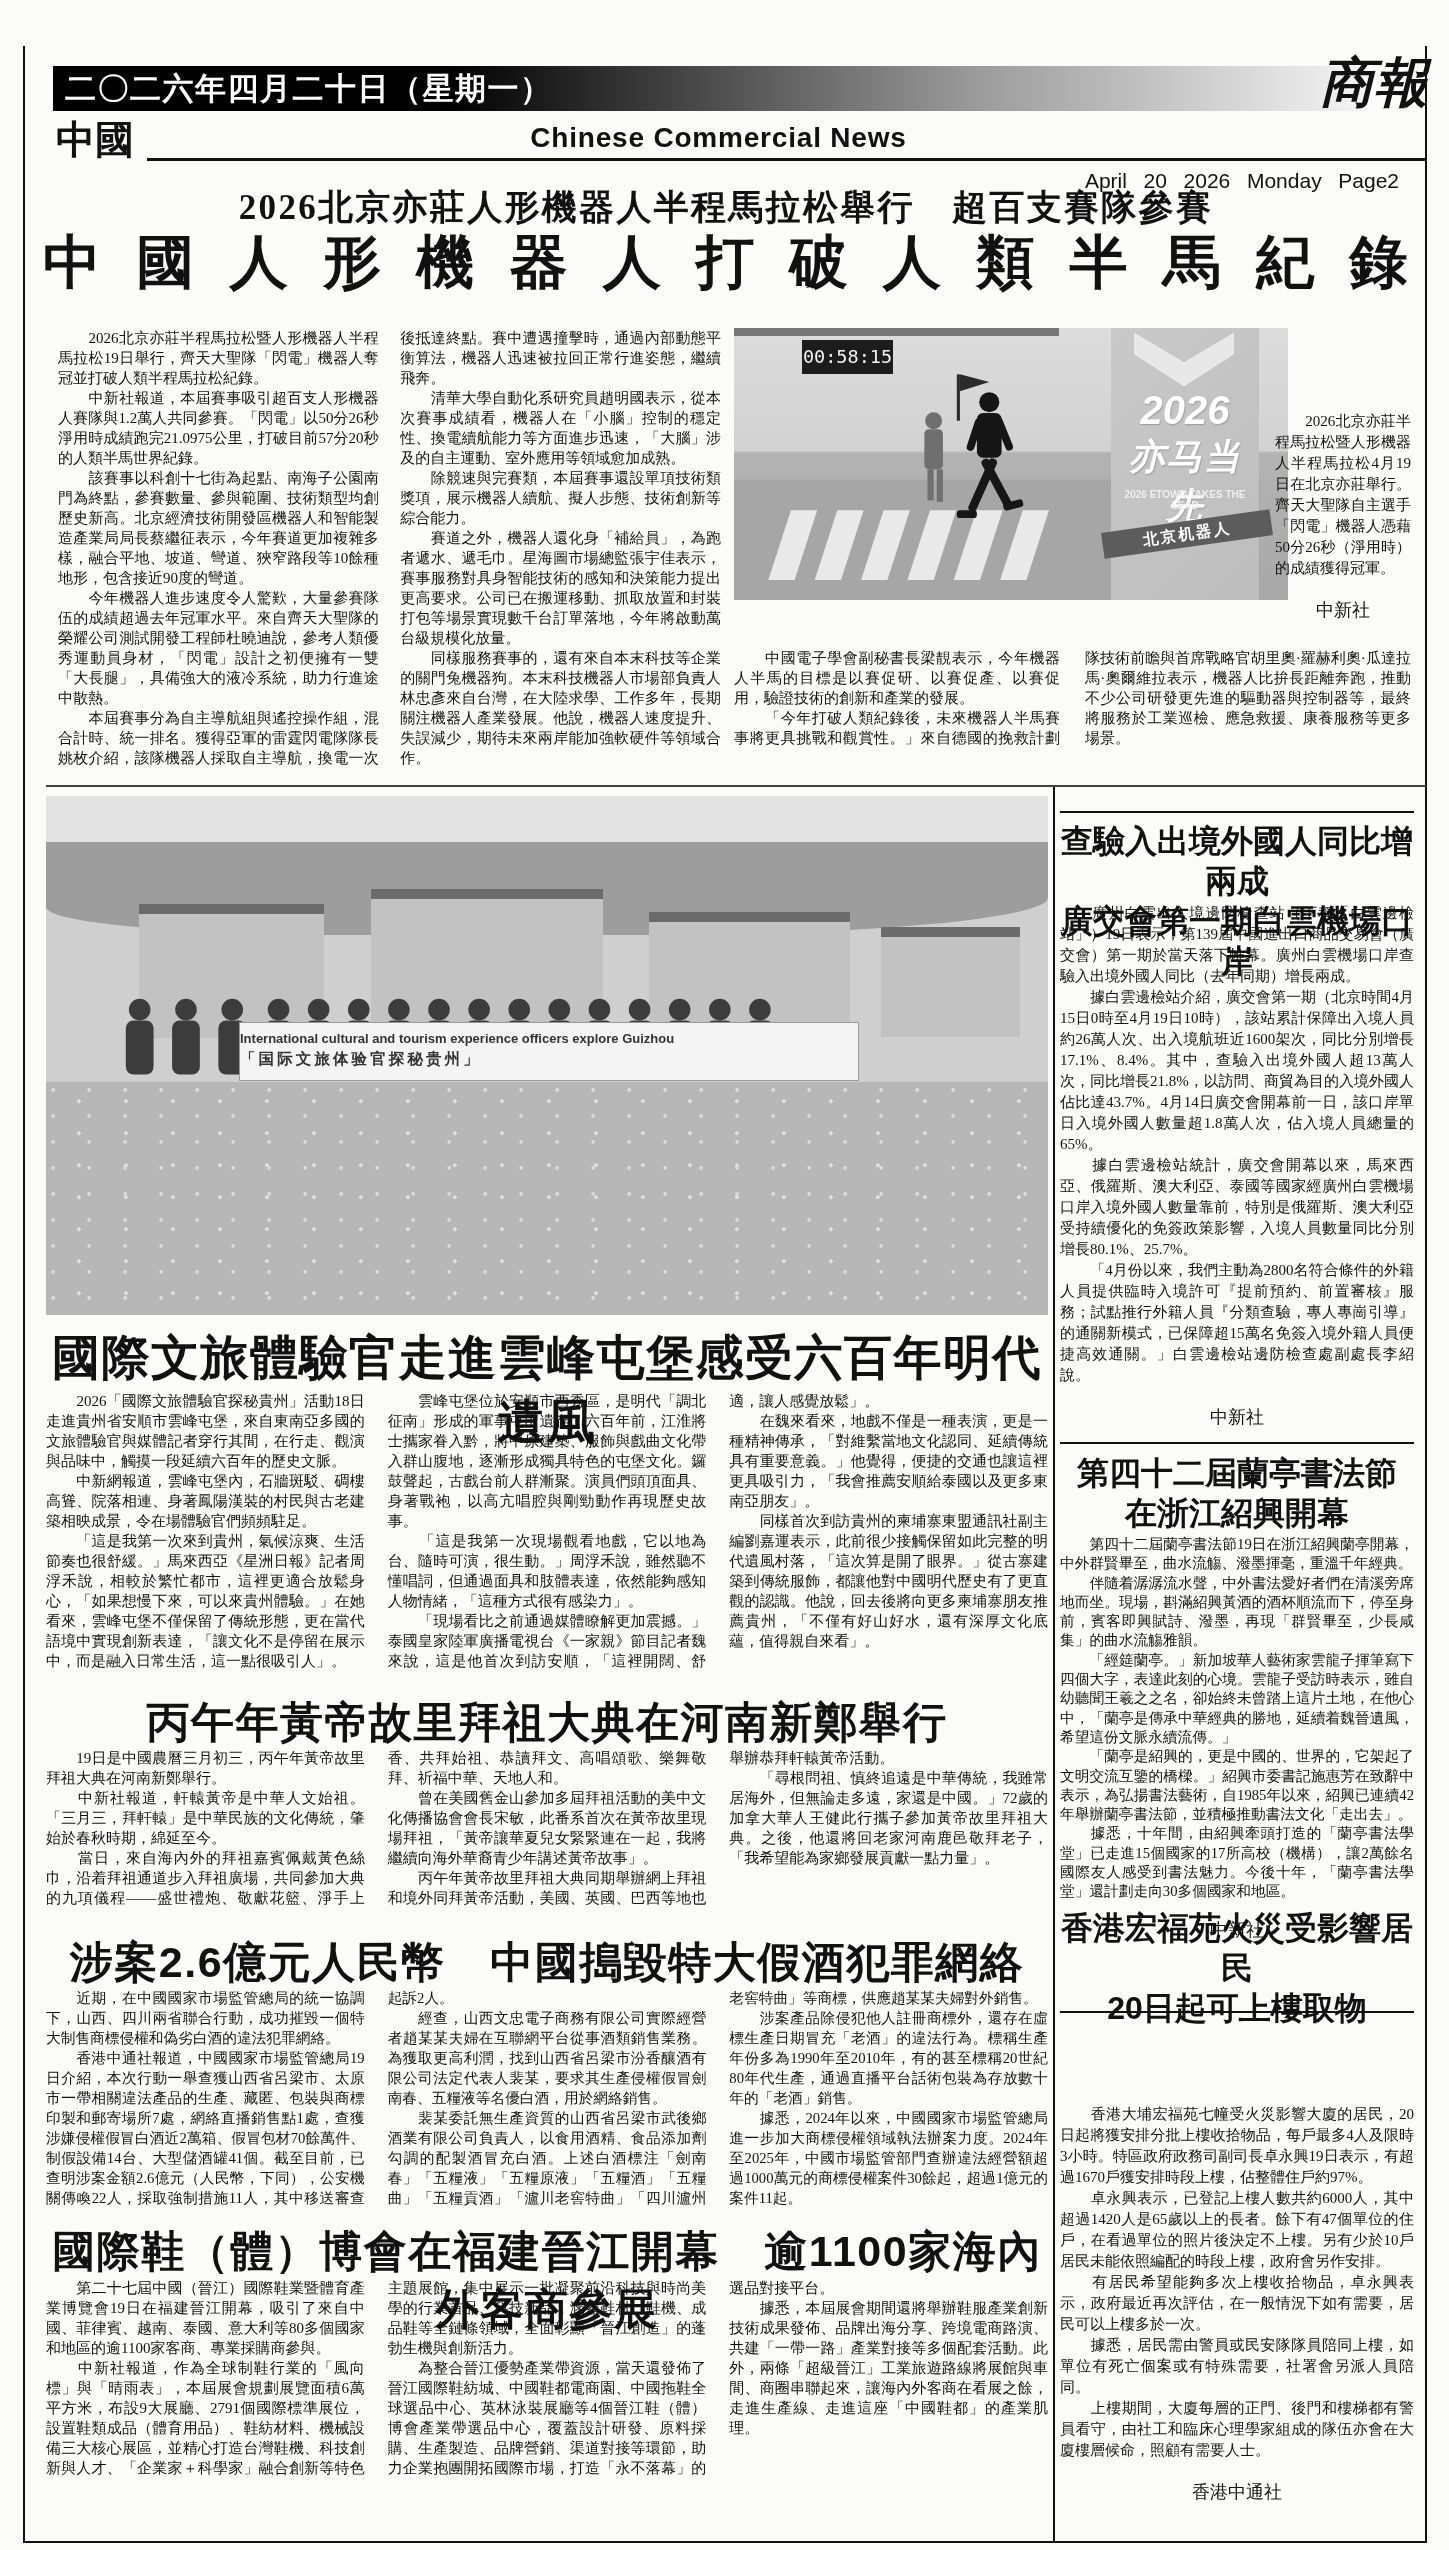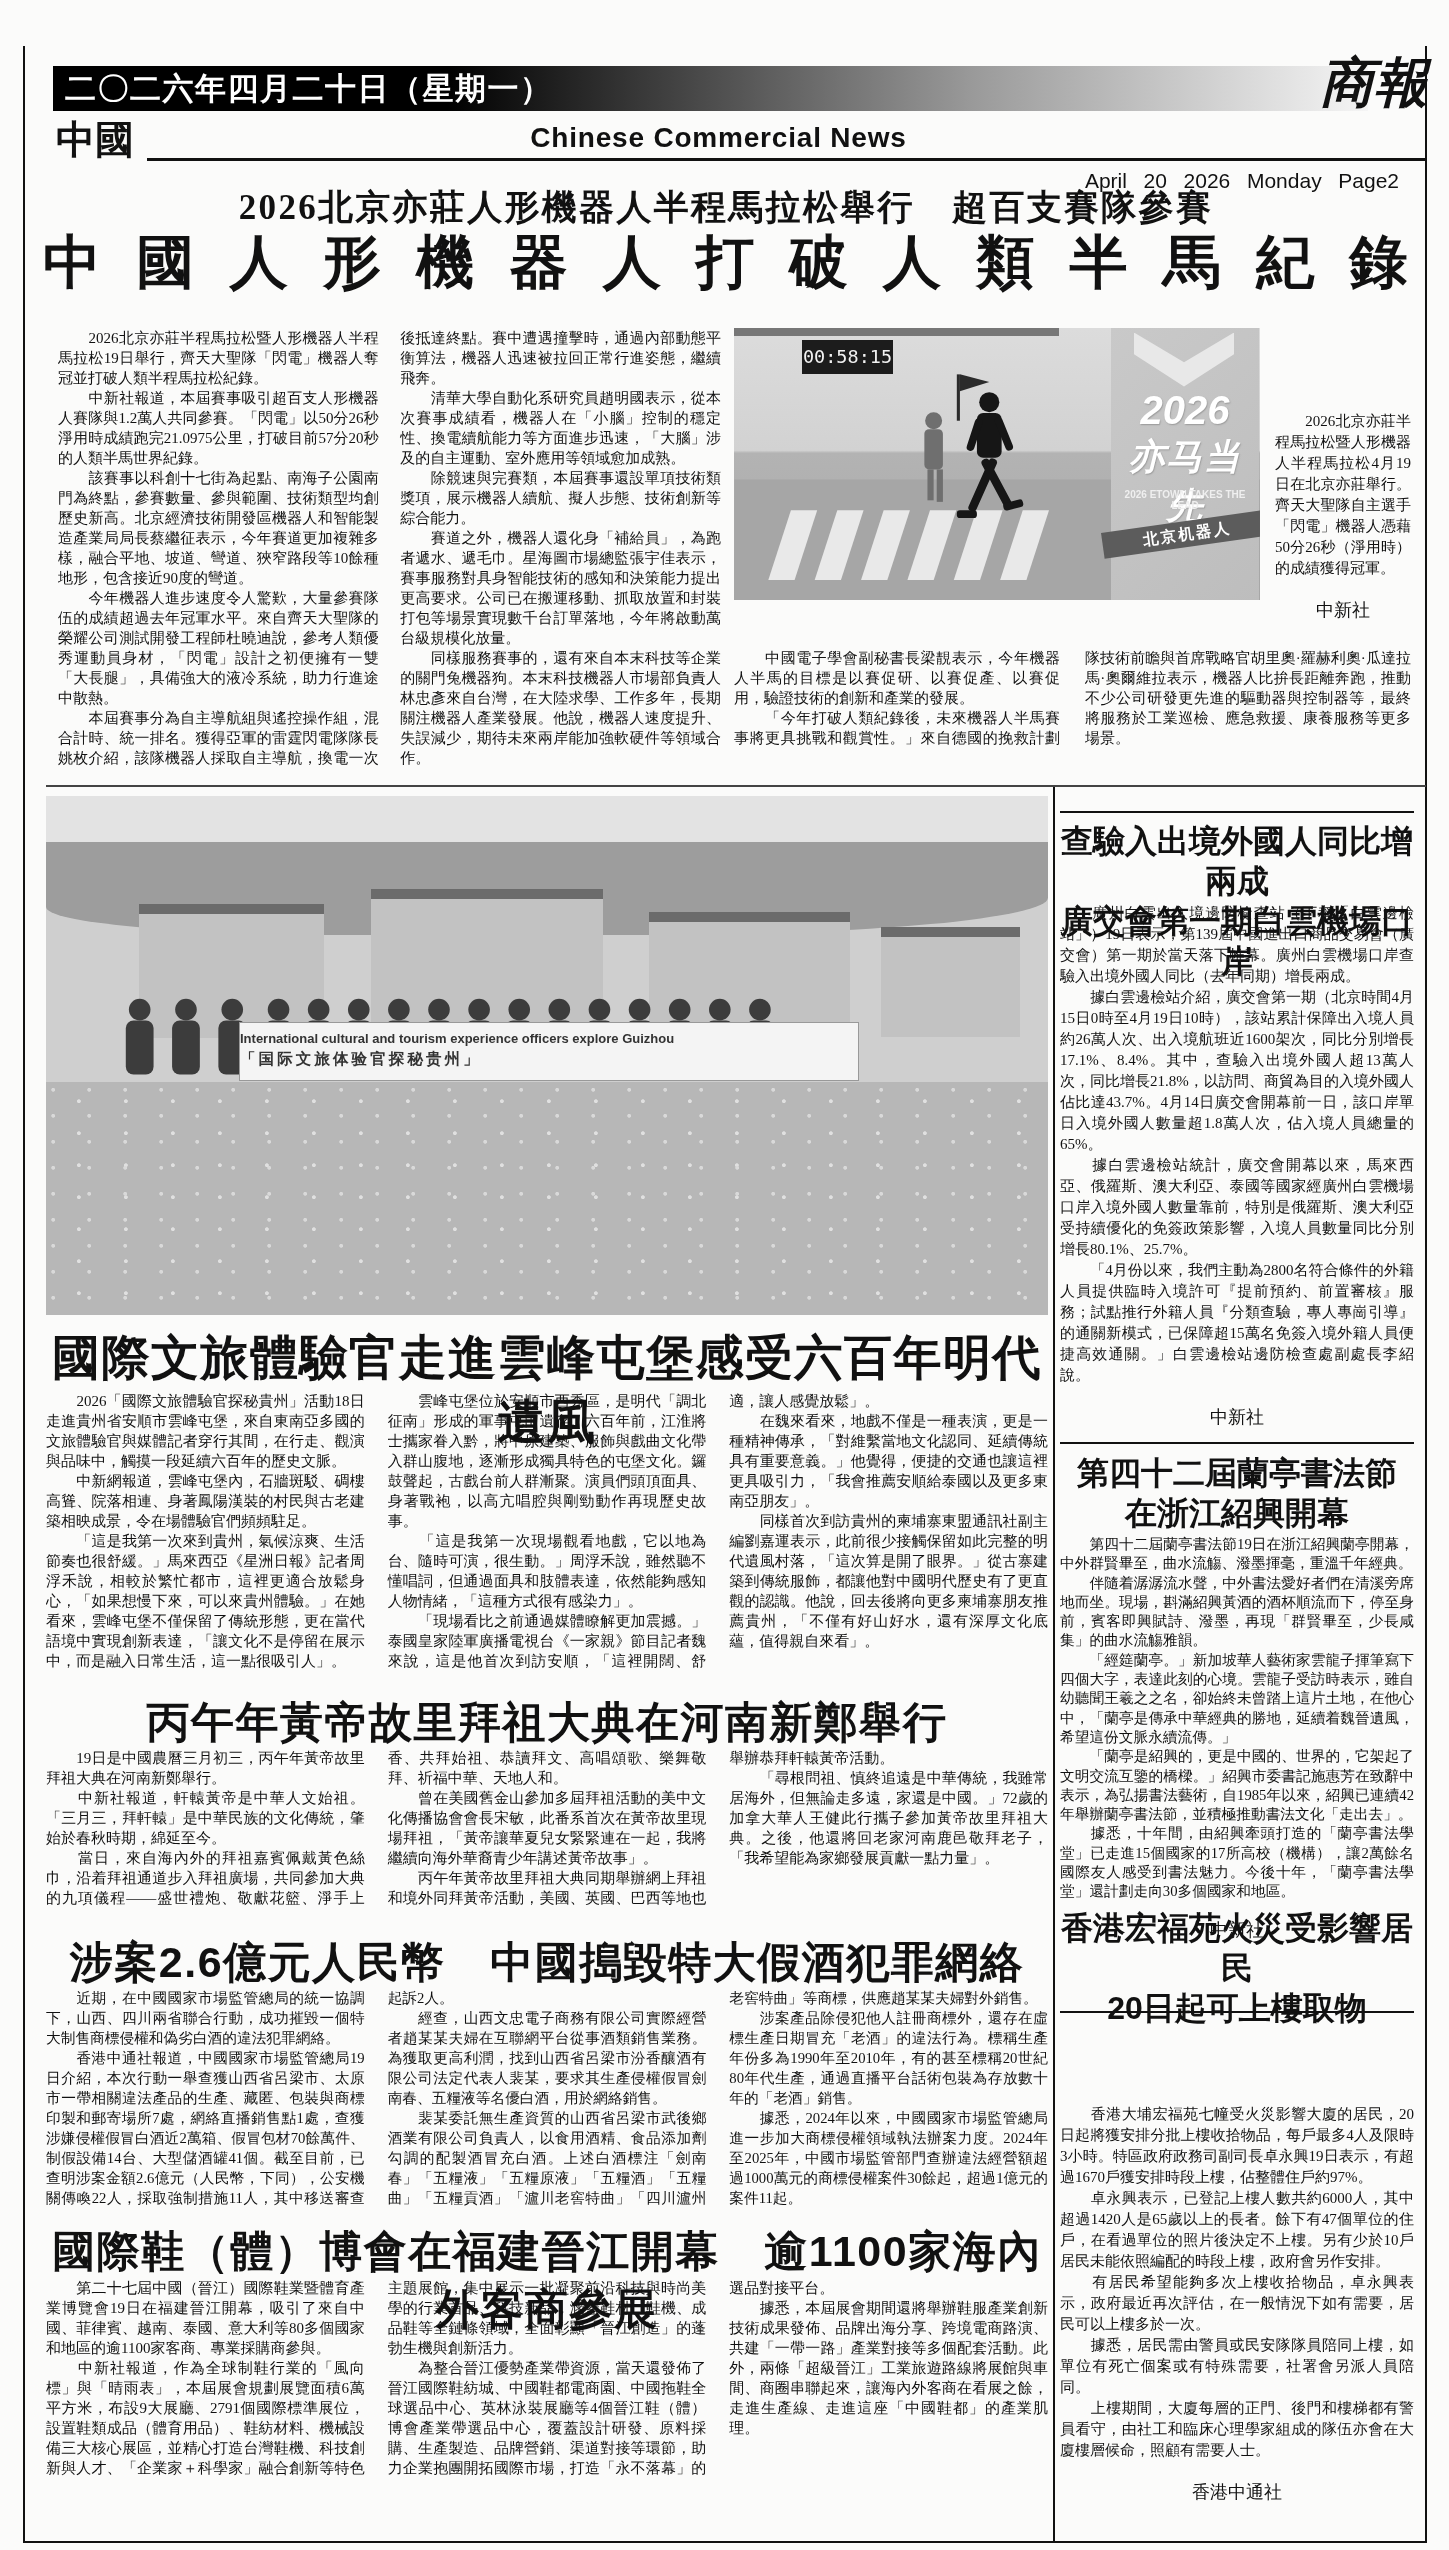--- a/index.html
+++ b/index.html
@@ -27,21 +27,21 @@
   .headline-main{left:43px;top:218px;width:1366px;font-family:Liberation Sans, sans-serif;
           font-weight:900;font-size:58px;line-height:87px;text-align:justify;text-align-last:justify;
           text-justify:inter-character;letter-spacing:1.5px;}
   .bodytext{font-size:15px;line-height:20px;text-align:justify;white-space:pre-wrap;overflow:hidden;}
   .lead-body{left:58px;top:328px;width:663px;height:458px;column-count:2;column-gap:21.6px;}
   .below-body{left:734px;top:648px;width:677px;height:136px;column-count:2;column-gap:25px;}
   .caption1{left:1275px;top:411px;width:136px;height:236px;font-size:15px;line-height:21px;
             text-align:justify;white-space:pre-wrap;overflow:hidden;}
   .src{text-align:center;font-size:18px;}
   
-  .photo1{left:734px;top:328px;width:526px;height:272px;background:linear-gradient(#dcdcdc 0%,#d2d2d2 45%,#b3b3b3 46%,#a8a8a8 100%);overflow:hidden;}
+  .photo1{left:734px;top:328px;width:526px;height:272px;background:linear-gradient(#dcdcdc 0%,#d2d2d2 45%,#b3b3b3 46%,#a8a8a8 100%);overflow:hidden;padding-left:28px;}
   .timer{left:68px;top:12.4px;width:91px;height:34px;background:#1c1c1c;color:#f2f2f2;
          font-family:"DejaVu Sans Mono",monospace;font-size:18.5px;line-height:34px;text-align:center;}
   .gantry{left:0;top:0;width:325px;height:7.7px;background:#777;}
   .pillar{left:377px;top:0;width:148px;height:272px;background:linear-gradient(135deg,#c9c9c9 0%,#bdbdbd 100%);}
   .chev{left:23px;top:4.6px;width:100px;height:54px;background:#e8e8e8;
         clip-path:polygon(0 0,50% 55%,100% 0,100% 40%,50% 100%,0 40%);}
   .p-year{left:0;top:60px;width:100%;text-align:center;color:#fff;font-family:"Liberation Sans",sans-serif;
           font-weight:900;font-size:40px;font-style:italic;text-shadow:0.8px 0.8px 1.5px #999;}
   .p-slogan{left:0;top:105px;width:100%;text-align:center;color:#fff;font-family:"Liberation Sans",sans-serif;
           font-weight:900;font-size:36px;font-style:italic;text-shadow:0.8px 0.8px 1.5px #999;letter-spacing:1.5px;}

